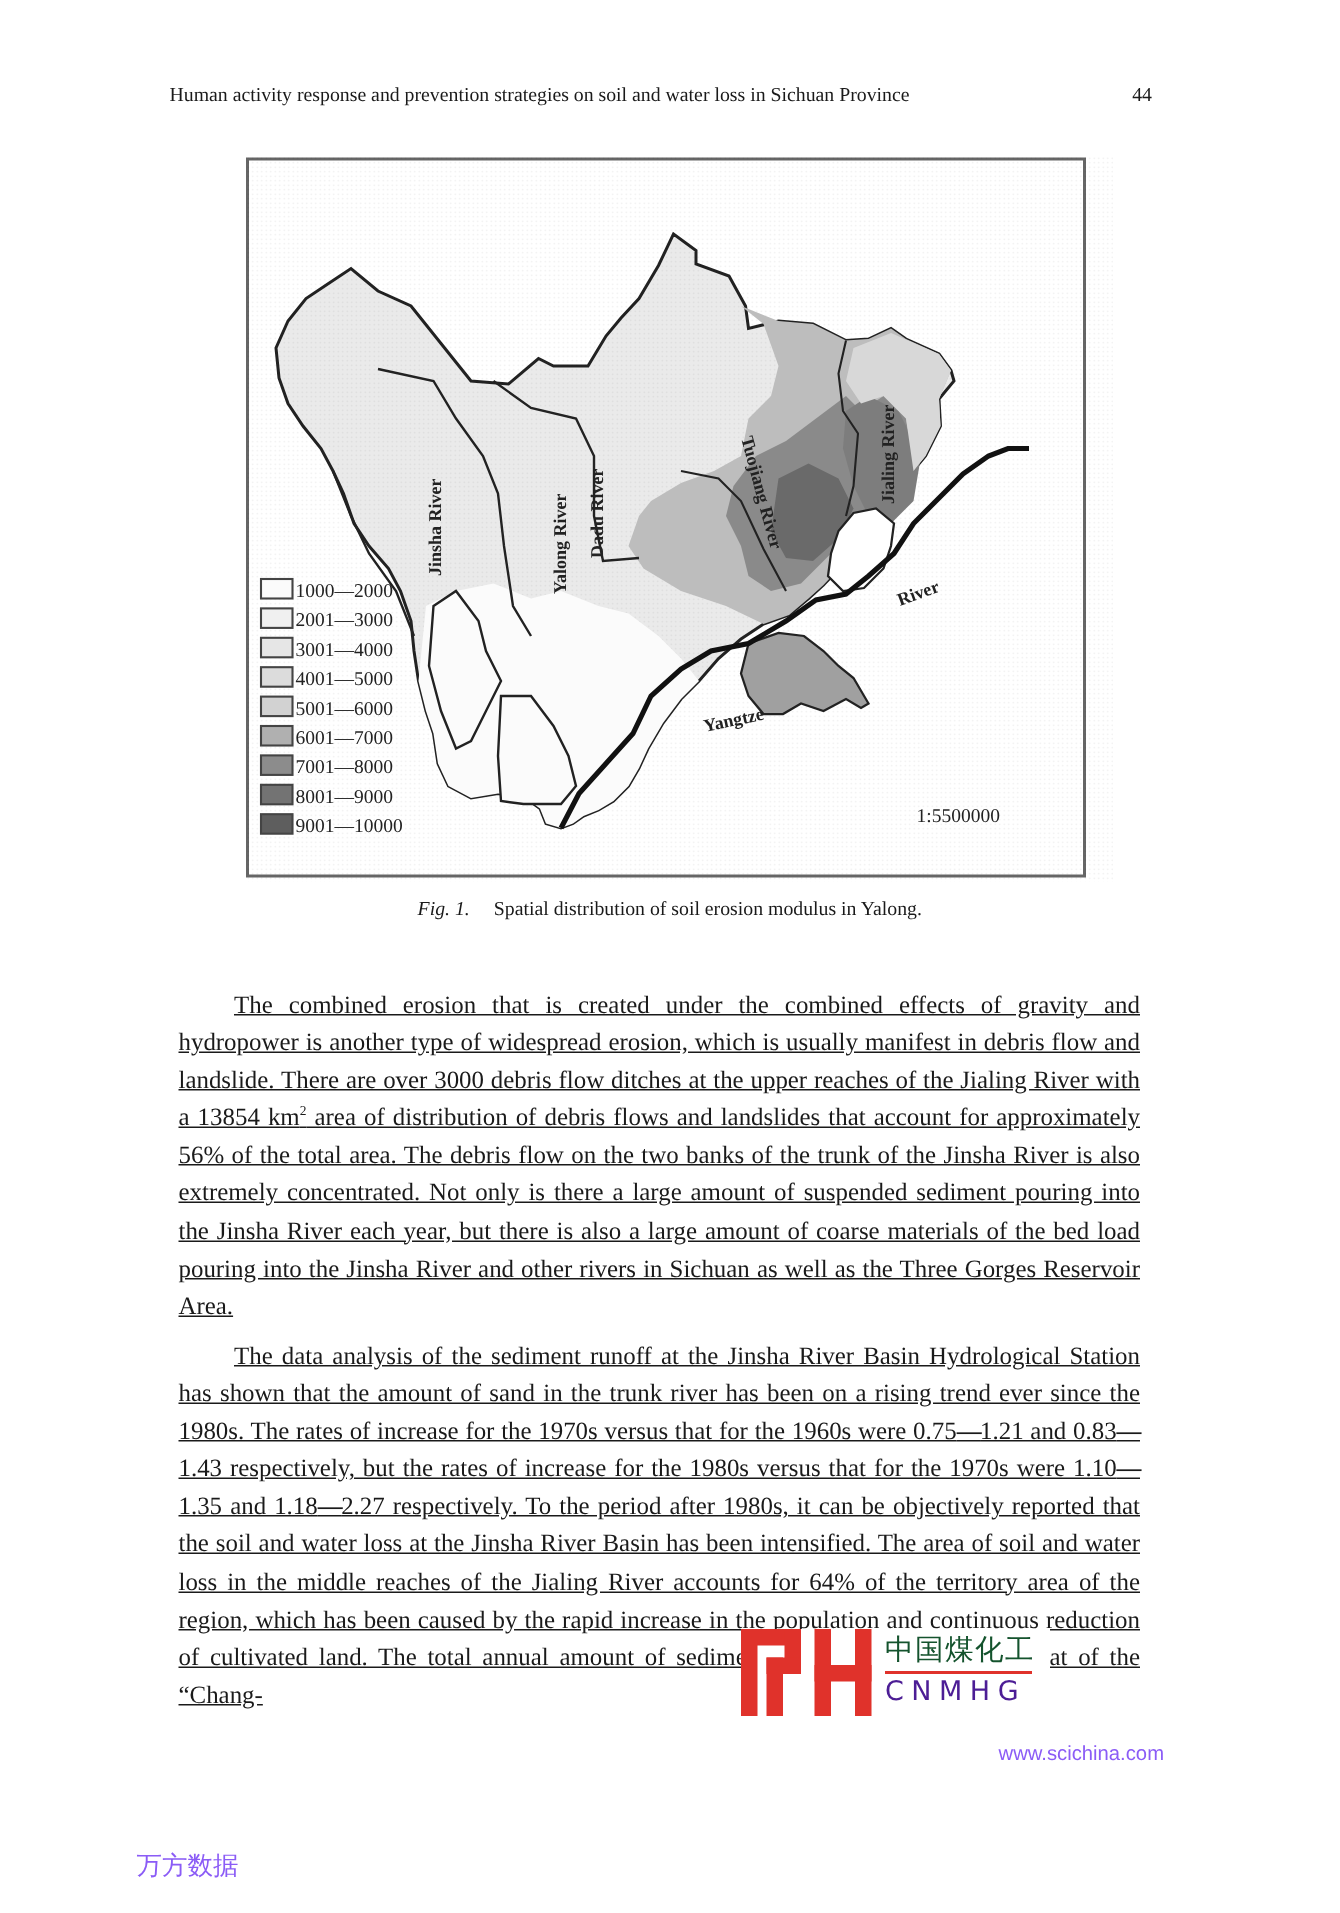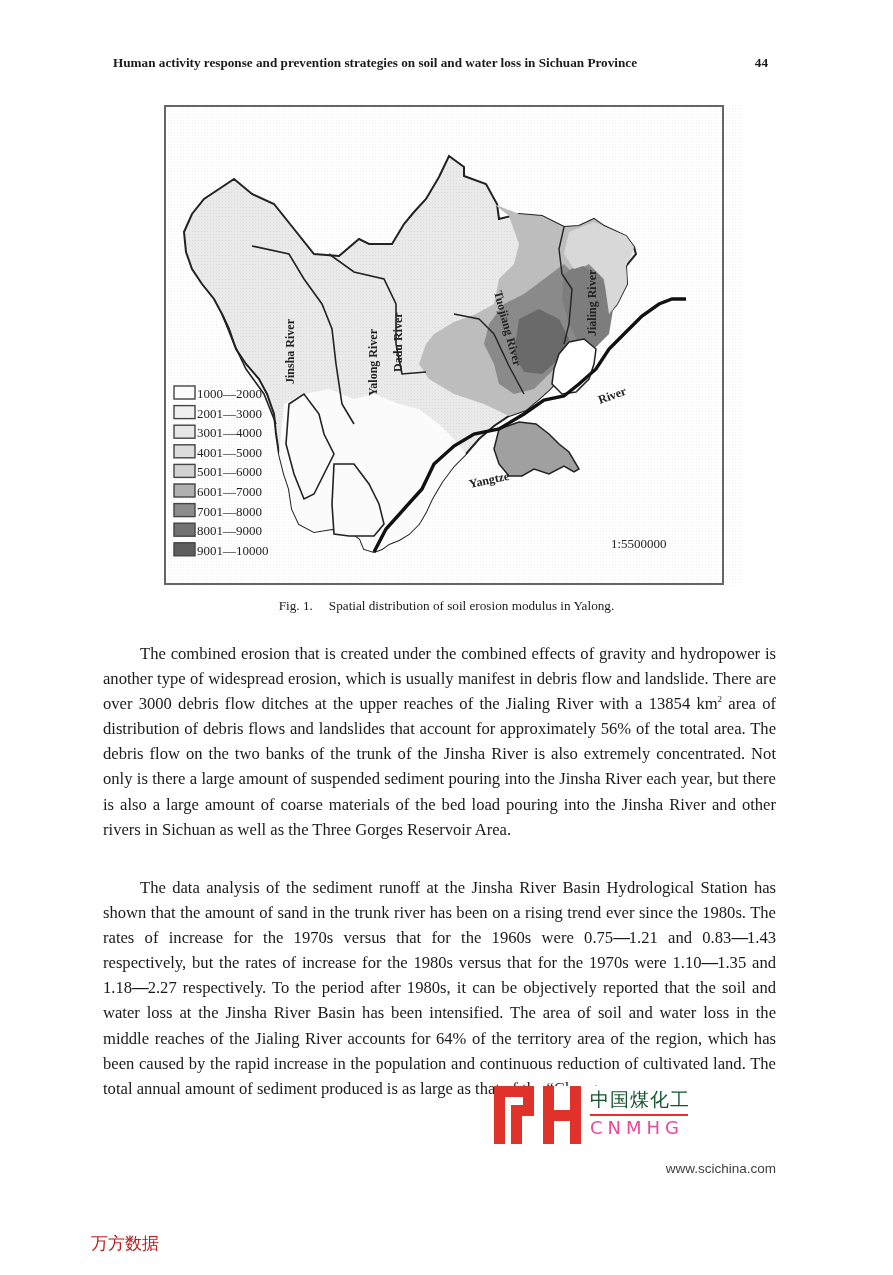--- a/index.html
+++ b/index.html
@@ -1,43 +1,43 @@
 <!DOCTYPE html>
 <html><head>
 <meta charset="utf-8">
 <style>
   html, body { margin: 0; padding: 0; background: #ffffff; }
   body { width: 893px; height: 1275px; position: relative; overflow: hidden;
          font-family: "Liberation Serif", "DejaVu Serif", serif; color: #1a1a1a; }
   .running-head { position: absolute; top: 55px; left: 113px; width: 655px;
-                  font-size: 13.2px; display: flex; justify-content: space-between; font-weight: bold; }
+                  font-size: 13.2px; display: flex; justify-content: space-between; }
   .figure { position: absolute; top: 104px; left: 164px; width: 578px; height: 484px; }
   .figure svg { display: block; }
   .caption { position: absolute; top: 598px; left: 0; width: 893px; text-align: center;
              font-size: 13.2px; }
-  .caption .fig-num { margin-right: 16px; }
+  .caption .fig-num { margin-right: 16px; font-style: italic; }
   .body-text { position: absolute; left: 103px; width: 673px; font-size: 16.6px;
                line-height: 25.1px; text-align: justify; }
-  .body-text p { margin: 0; text-indent: 37px; }
+  .body-text p { margin: 16px; text-indent: 37px; text-decoration: underline; }
   #para1 { top: 641px; }
   #para2 { top: 875px; }
   sup { font-size: 9px; vertical-align: 7px; line-height: 0; }
   .dash { font-weight: bold; letter-spacing: -1px; }
   .watermark { position: absolute; left: 494px; top: 1086px; width: 206px; height: 58px;
                background: #ffffff; }
   .wm-logo { position: absolute; left: 0; top: 0; }
   .wm-cn { position: absolute; left: 96px; top: 1px; font-family: "DejaVu Sans", sans-serif;
            font-size: 19px; color: #14532d; letter-spacing: 1px; }
   .wm-line { position: absolute; left: 96px; top: 28px; width: 98px; height: 2px; background: #e0322b; }
   .wm-en { position: absolute; left: 96px; top: 31px; font-family: "DejaVu Sans", sans-serif;
-           font-size: 18px; color: #ec4899; letter-spacing: 5px; }
+           font-size: 18px; color: #4c1d95; letter-spacing: 5px; }
   .site { position: absolute; top: 1161px; right: 117px; font-family: "Liberation Sans", sans-serif;
-          font-size: 13.5px; color: #404040; }
+          font-size: 13.5px; color: #8b5cf6; }
   .footer-cn { position: absolute; top: 1232px; left: 91px; font-family: "DejaVu Sans", sans-serif;
-               font-size: 17px; color: #b91c1c; }
+               font-size: 17px; color: #8b5cf6; }
   .map-label { font-family: "Liberation Serif", "DejaVu Serif", serif; fill: #222; }
 </style>
 </head>
 <body>
 
 <div class="running-head">
   <span>Human activity response and prevention strategies on soil and water loss in Sichuan Province</span>
   <span>44</span>
 </div>
 

